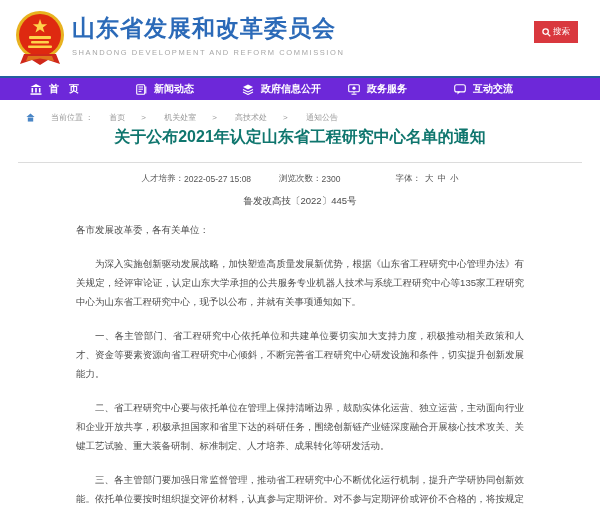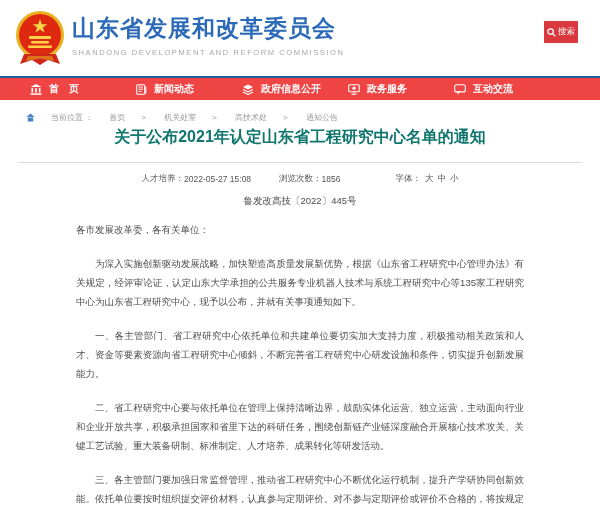--- a/index.html
+++ b/index.html
@@ -15,27 +15,27 @@
   .brand-cn { font-size:23px; font-weight:bold; color:#2b6ab8; letter-spacing:1px; }
   .brand-en { margin-top:4px; font-size:7.5px; color:#a6a6a6; letter-spacing:1.6px; }
   .search-box { position:absolute; right:22px; top:21px; display:flex; height:22px; }
   .search-input {
     width:168px; height:22px; border:1px solid #ddd; border-right:none;
     font-size:8.5px; padding:0 8px; color:#666; outline:none;
     font-family:"Liberation Sans","DejaVu Sans",sans-serif;
   }
   .search-input::placeholder { color:#bbb; }
   .search-btn {
-    width:34px; height:22px; background:#d9383e; color:#fff; border:none;
+    width:44px; height:22px; background:#d9383e; color:#fff; border:none;
     font-size:8.5px; display:flex; align-items:center; justify-content:center; gap:2px;
     cursor:pointer; font-family:"Liberation Sans","DejaVu Sans",sans-serif;
   }
   
   .nav {
-    height:24px; background:#ef4444; border-top:2px solid #235e9f;
+    height:24px; background:#6d28d9; border-top:2px solid #235e9f;
     display:flex; align-items:center; padding-left:30px;
   }
   .nav-item {
     width:106px; display:flex; align-items:center; gap:7px;
     color:#fff; font-size:10px; font-weight:bold; cursor:pointer; white-space:pre;
   }
   .nav-item svg { display:block; }
   
   .content { background:#fff; min-height:408px; }
   .breadcrumb {
@@ -153,21 +153,21 @@
     <span class="crumb">通知公告</span>
   </div>
 
   <div class="article-title">关于公布2021年认定山东省工程研究中心名单的通知</div>
   <div class="divider"></div>
 
   <div class="meta">
     <span>人才培养：</span>
     <span>2022-05-27 15:08</span>
     <span class="gap-sm">浏览次数：</span>
-    <span>1856</span>
+    <span>2300</span>
     <span class="gap-lg">字体：</span>
     <span class="font-size-link">大</span>
     <span class="font-size-link">中</span>
     <span class="font-size-link">小</span>
   </div>
 
   <div class="doc-number">鲁发改高技〔2022〕445号</div>
 
   <div class="body-text">
     <div class="salutation">各市发展改革委，各有关单位：</div>

